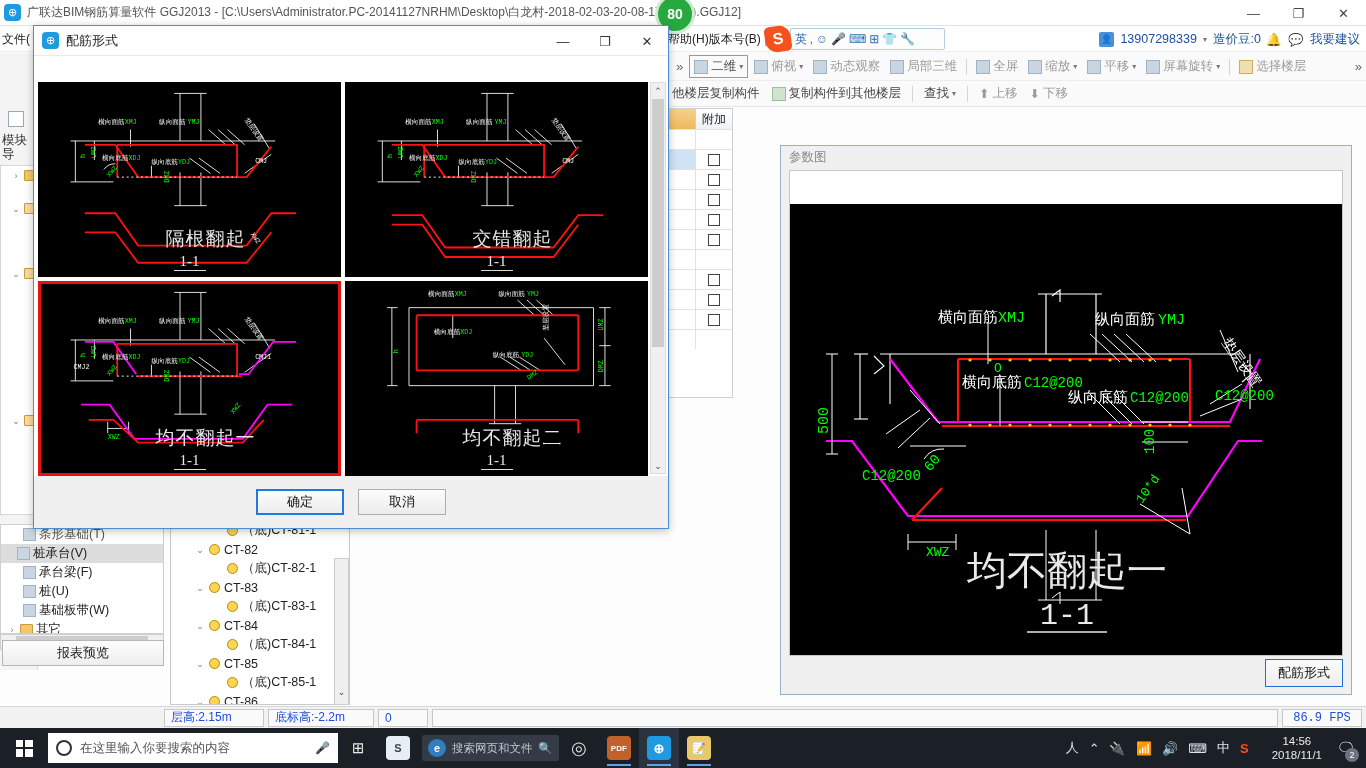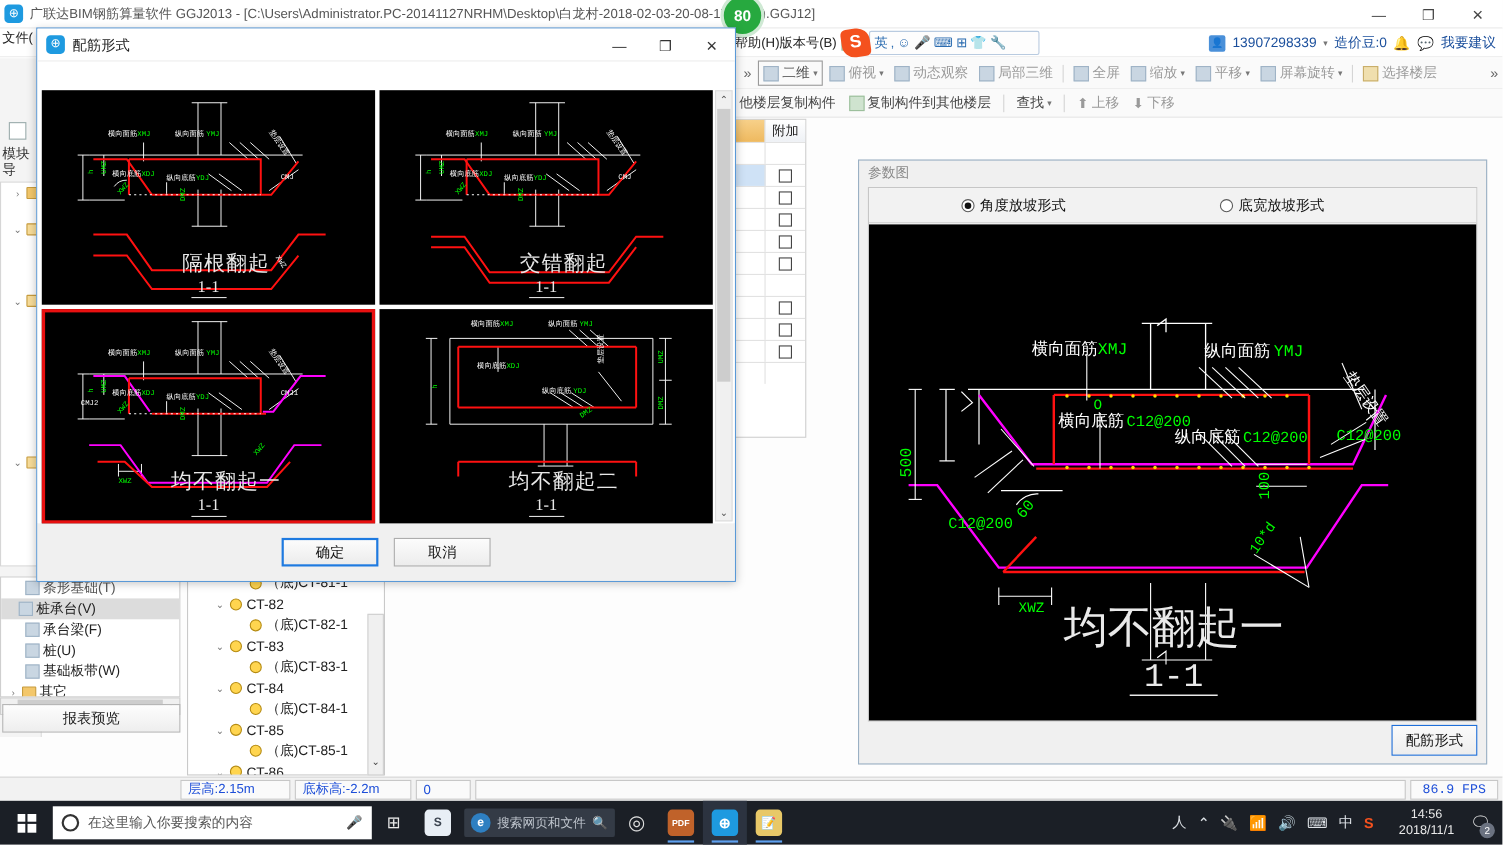--- a/index.html
+++ b/index.html
@@ -27,21 +27,21 @@
   .win-btn { width:45px;height:26px;display:flex;align-items:center;justify-content:center;
              color:#444;font-size:13px; }
 
   #menubar {
     position:absolute; left:0; top:26px; width:1366px; height:26px;
     background:#fff; border-bottom:1px solid #eee;
     display:flex; align-items:center; font-size:12.5px; color:#333;
   }
 
   
-  #menu-left { position:absolute; left:2px; top:26px; height:26px; display:flex; z-index:3;}
+  #menu-left { position:absolute; left:2px; top:26px; height:26px; display:flex; align-items:center; z-index:3;}
   #menu-right { position:absolute; left:668px; top:26px; height:26px; display:flex; align-items:center; z-index:3;}
 
   
   #ime-bar {
     position:absolute; left:790px; top:28px; width:155px; height:22px;
     border:1px solid #b9cbe0; background:#fdfdfd; border-radius:2px;
     display:flex; align-items:center; gap:3px; padding:0 4px; z-index:4;
   }
   #sogou-logo{position:absolute;left:765px;top:26px;width:26px;height:26px;
     background:#f4511e;border-radius:5px 12px 5px 12px;color:#fff;font-weight:bold;
@@ -515,32 +515,20 @@
           <div class="c1"></div>
           <div class="c2"></div>
         </div>
       </div>
   </div>
 
   <div id="param-panel">
     <div id="param-caption">参数图</div>
     <div id="param-inner">
 
-      <div id="radio-row">
-        <label class="radio-wrap" style="margin-left:84px;">
-          <span class="radio">
-              <span class="in"></span>
-            </span>
-          <span>角度放坡形式</span>
-        </label>
-        <label class="radio-wrap" style="margin-left:140px;">
-          <span class="radio"></span>
-          <span>底宽放坡形式</span>
-        </label>
-      </div>
 
       <div id="cad-big">
         <svg width="554" height="445" viewBox="0 0 554 445">
 
           <g stroke="#ffffff" fill="none" stroke-width="1.2">
             <line x1="256" y1="90" x2="256" y2="150"></line>
             <line x1="306" y1="90" x2="306" y2="150"></line>
             <line x1="248" y1="90" x2="312" y2="90"></line>
             <path d="M262 92 l8 -6 l0 12"></path>
           </g>

